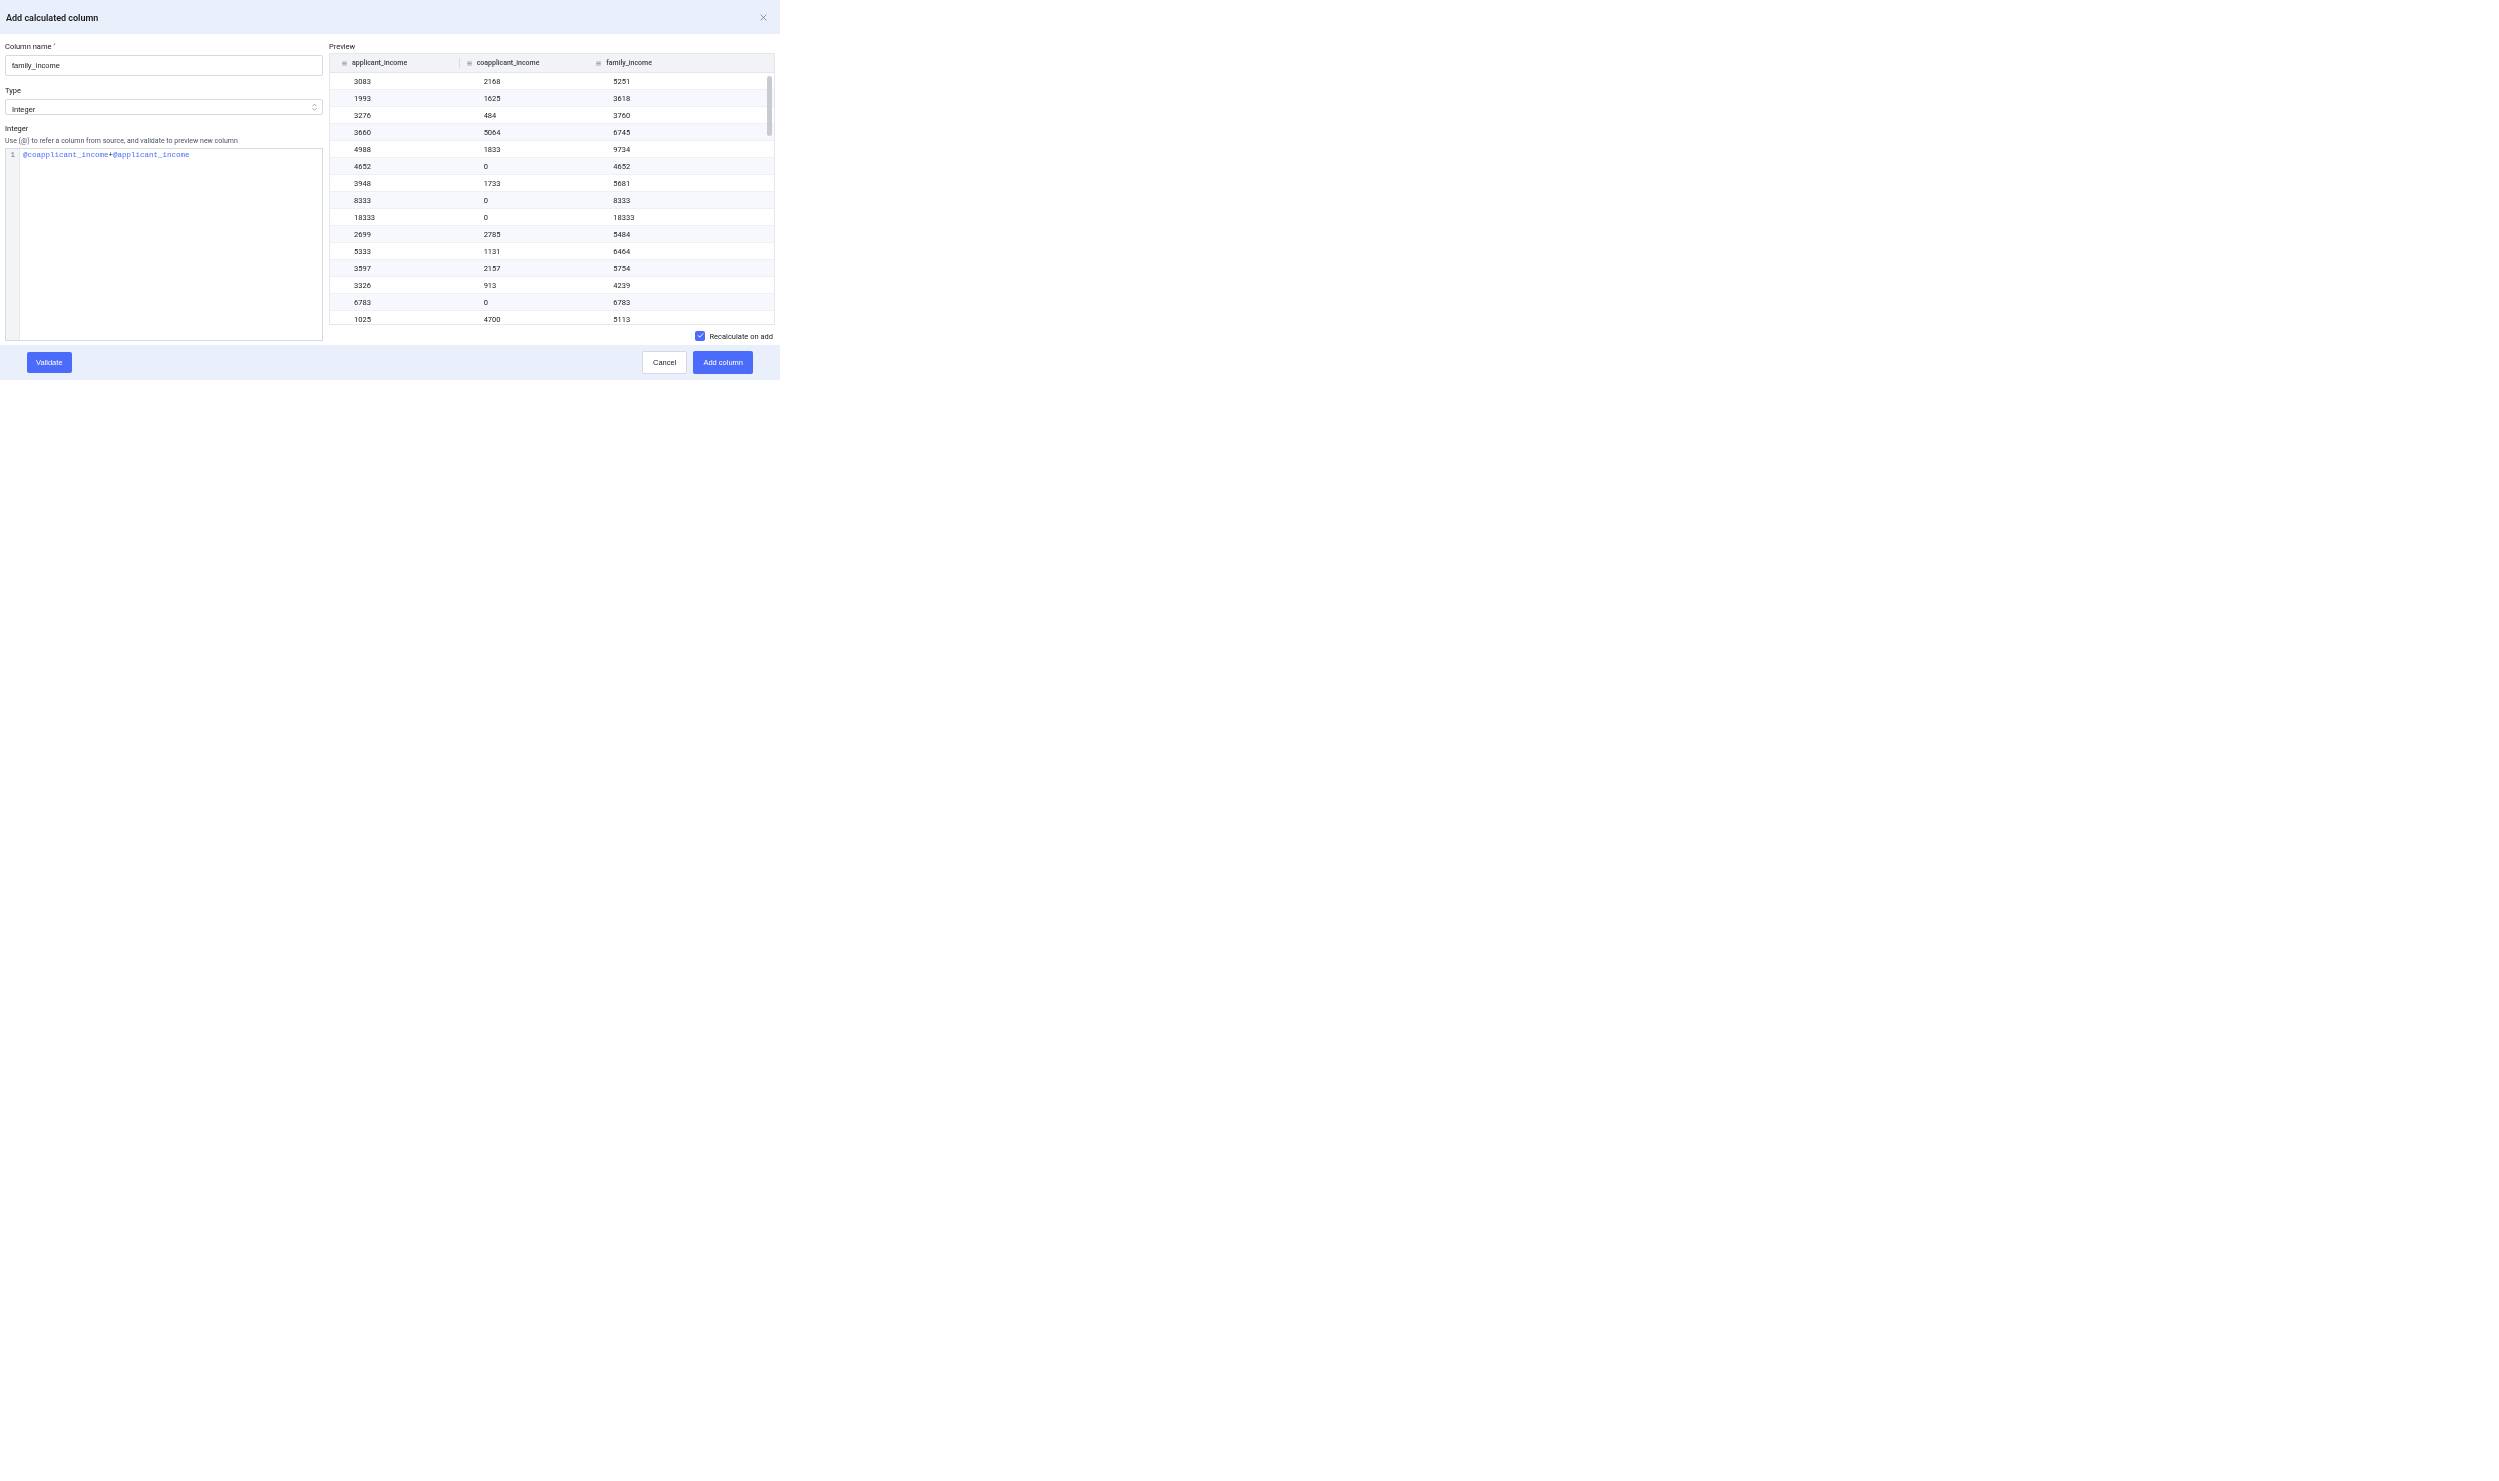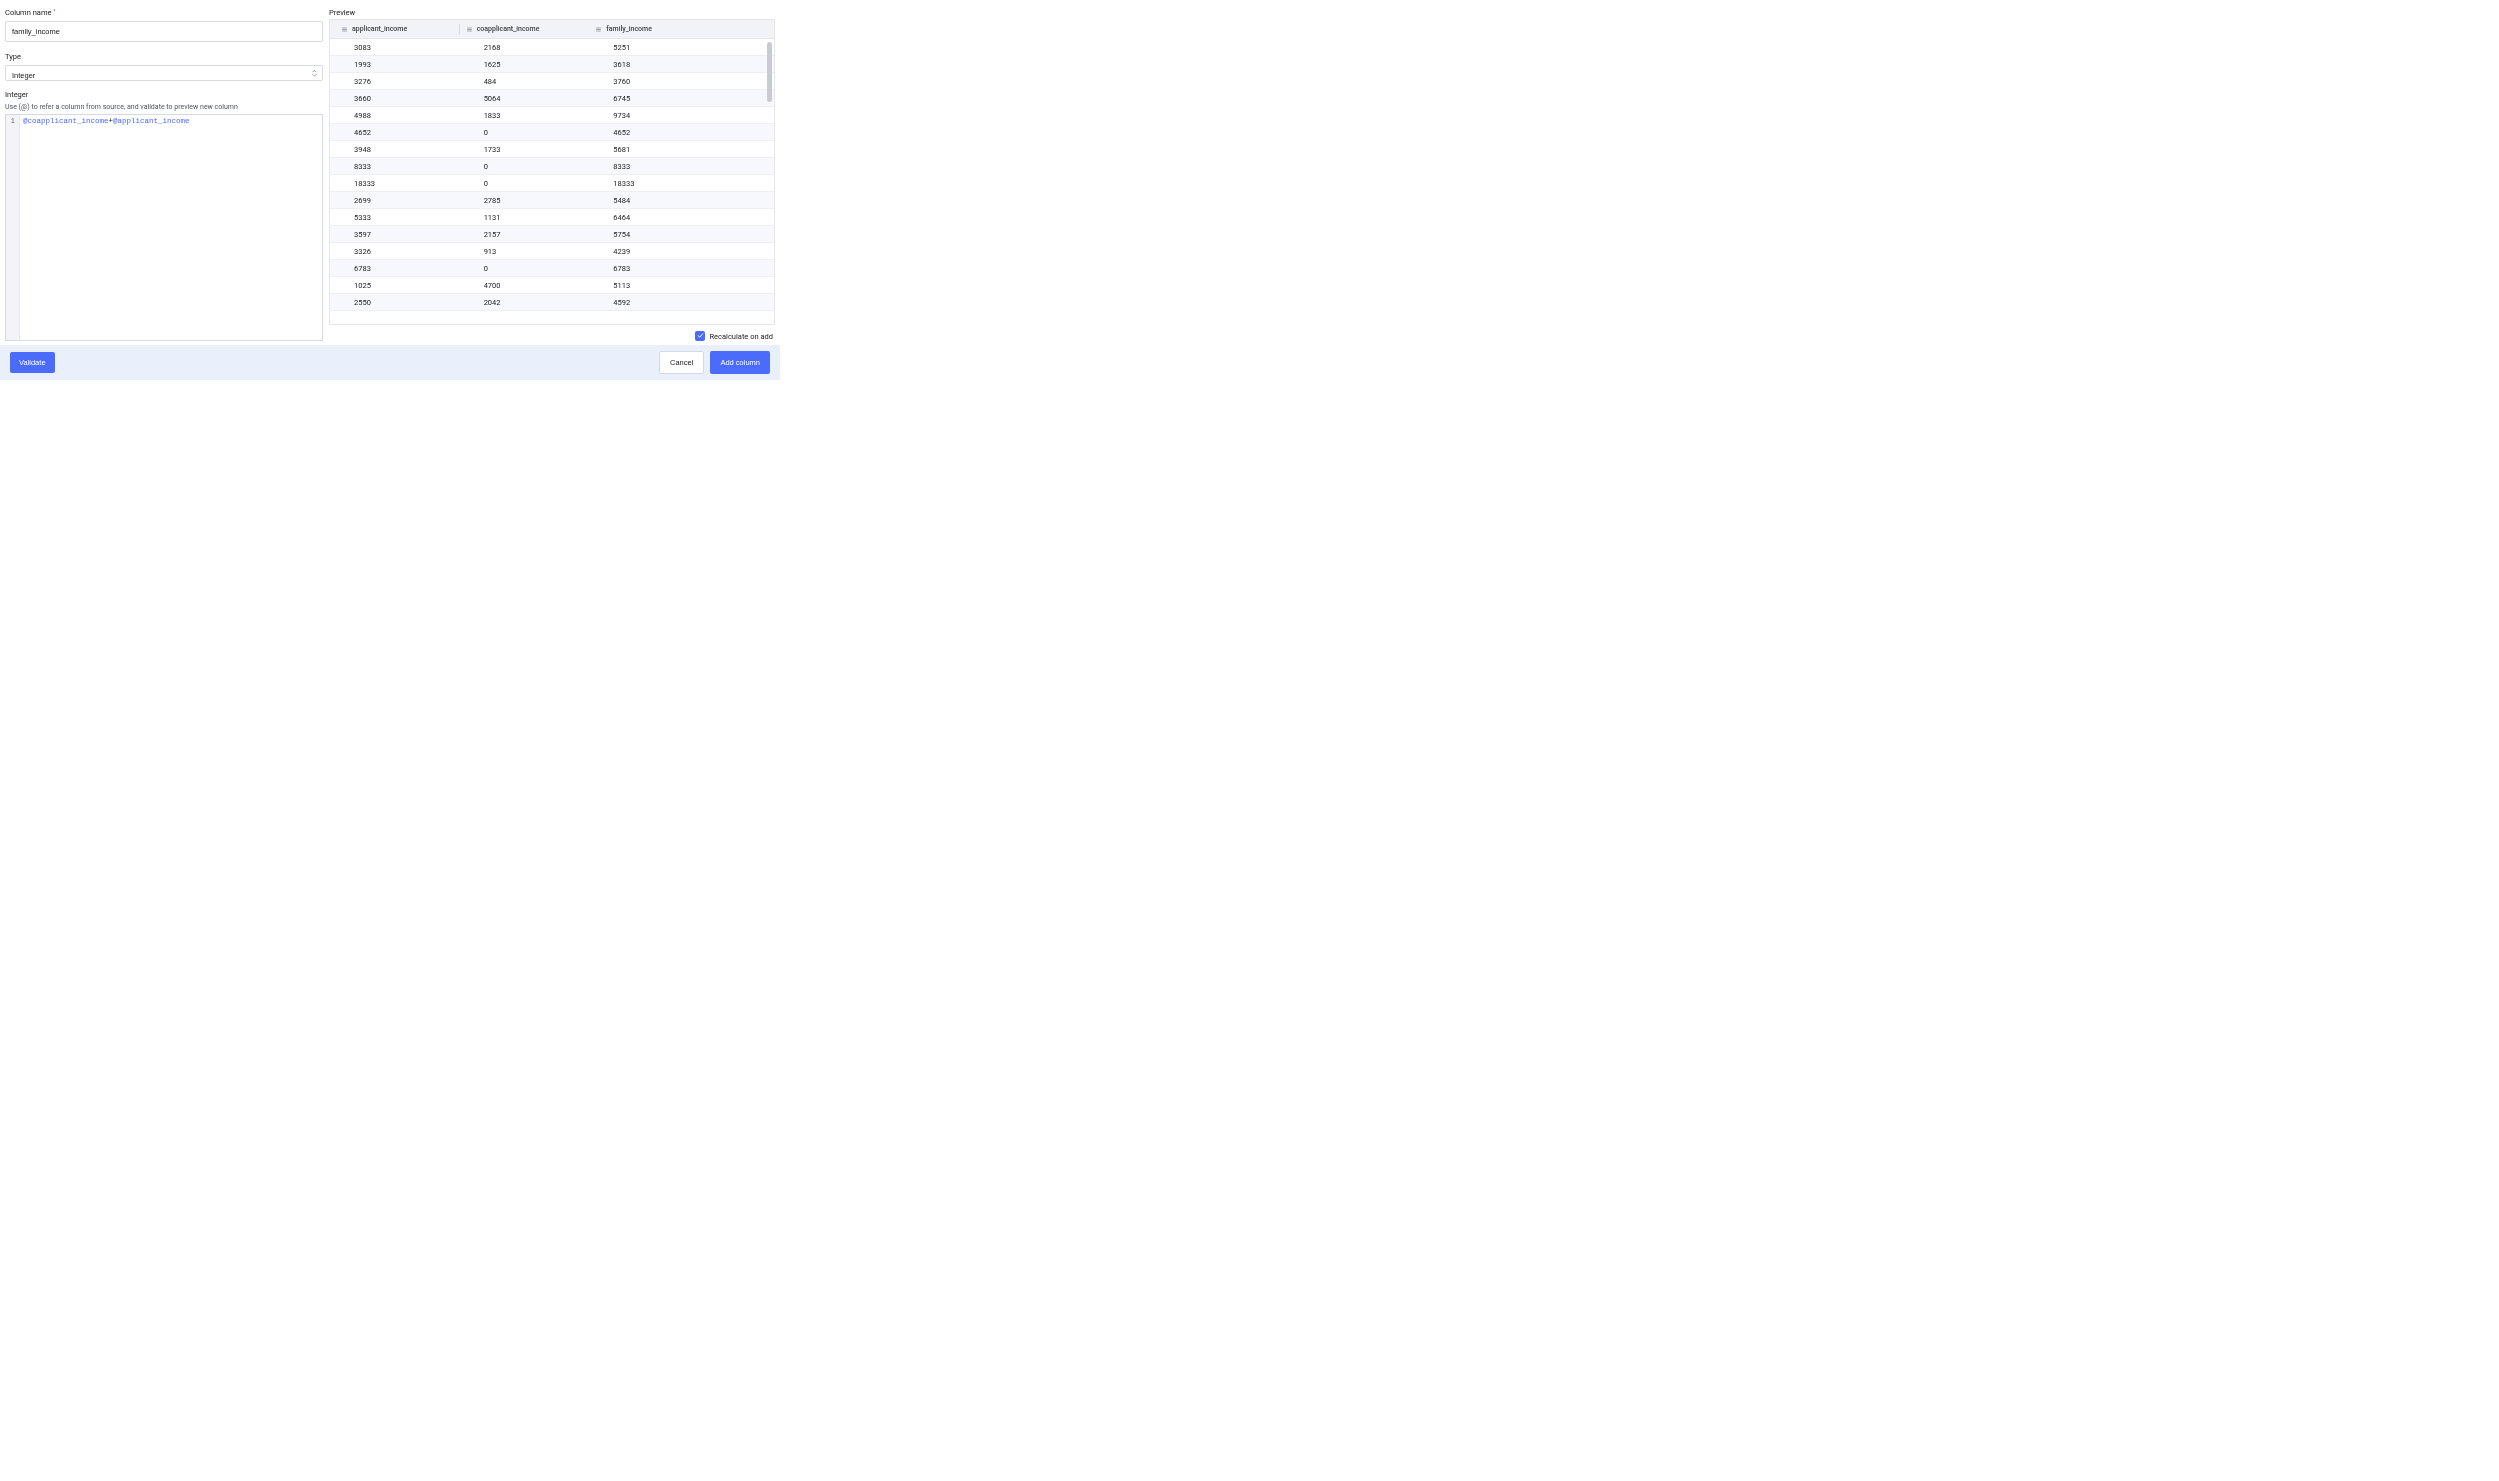--- a/index.html
+++ b/index.html
@@ -200,21 +200,21 @@
       background: #4b6bfb;
       border-radius: 2px;
       display: flex; align-items: center; justify-content: center;
       color: #fff;
       cursor: pointer;
     }
     .checkbox svg { width: 7px; height: 7px; }
     .recalc-label { font-size: 7.5px; color: #1a1a1a; }
     .footer {
       background: #eaf0fb;
-      padding: 6px 10px;
+      padding: 6px 27px;
       display: flex;
       justify-content: space-between;
       align-items: center;
     }
     .btn {
       border: none;
       border-radius: 2px;
       padding: 6px 10px;
       font-size: 7.5px;
       font-weight: 500;
@@ -222,20 +222,31 @@
     }
     .btn-primary { background: #4b6bfb; color: #fff; }
     .btn-validate { background: #4b6bfb; color: #fff; padding: 6px 9px;}
     .btn-secondary { background: #fff; color: #1a1a1a; border: 0.5px solid #d6d9e0; }
     .footer-right { display: flex; gap: 6px; }
   </style>
 </head>
 <body>
 
 <div class="dialog">
+  <div class="header">
+    <div class="header-title">Add calculated column</div>
+    <button class="close-btn">
+      <span>
+        <svg viewBox="0 0 24 24" fill="none" stroke="currentColor" stroke-width="2" stroke-linecap="round">
+            <line x1="5" y1="5" x2="19" y2="19"></line>
+            <line x1="19" y1="5" x2="5" y2="19"></line>
+          </svg>
+      </span>
+    </button>
+  </div>
 
   <div class="content">
     <div class="left-pane">
       <div class="field-label"><span>Column name</span> <span class="req">*</span></div>
       <input type="text" class="text-input" value="family_income" style="">
 
       <div class="field-label">Type</div>
       <div class="select-wrap">
         <input type="text" class="select-input" readonly="" value="Integer" style="">
         <span class="select-arrows">

